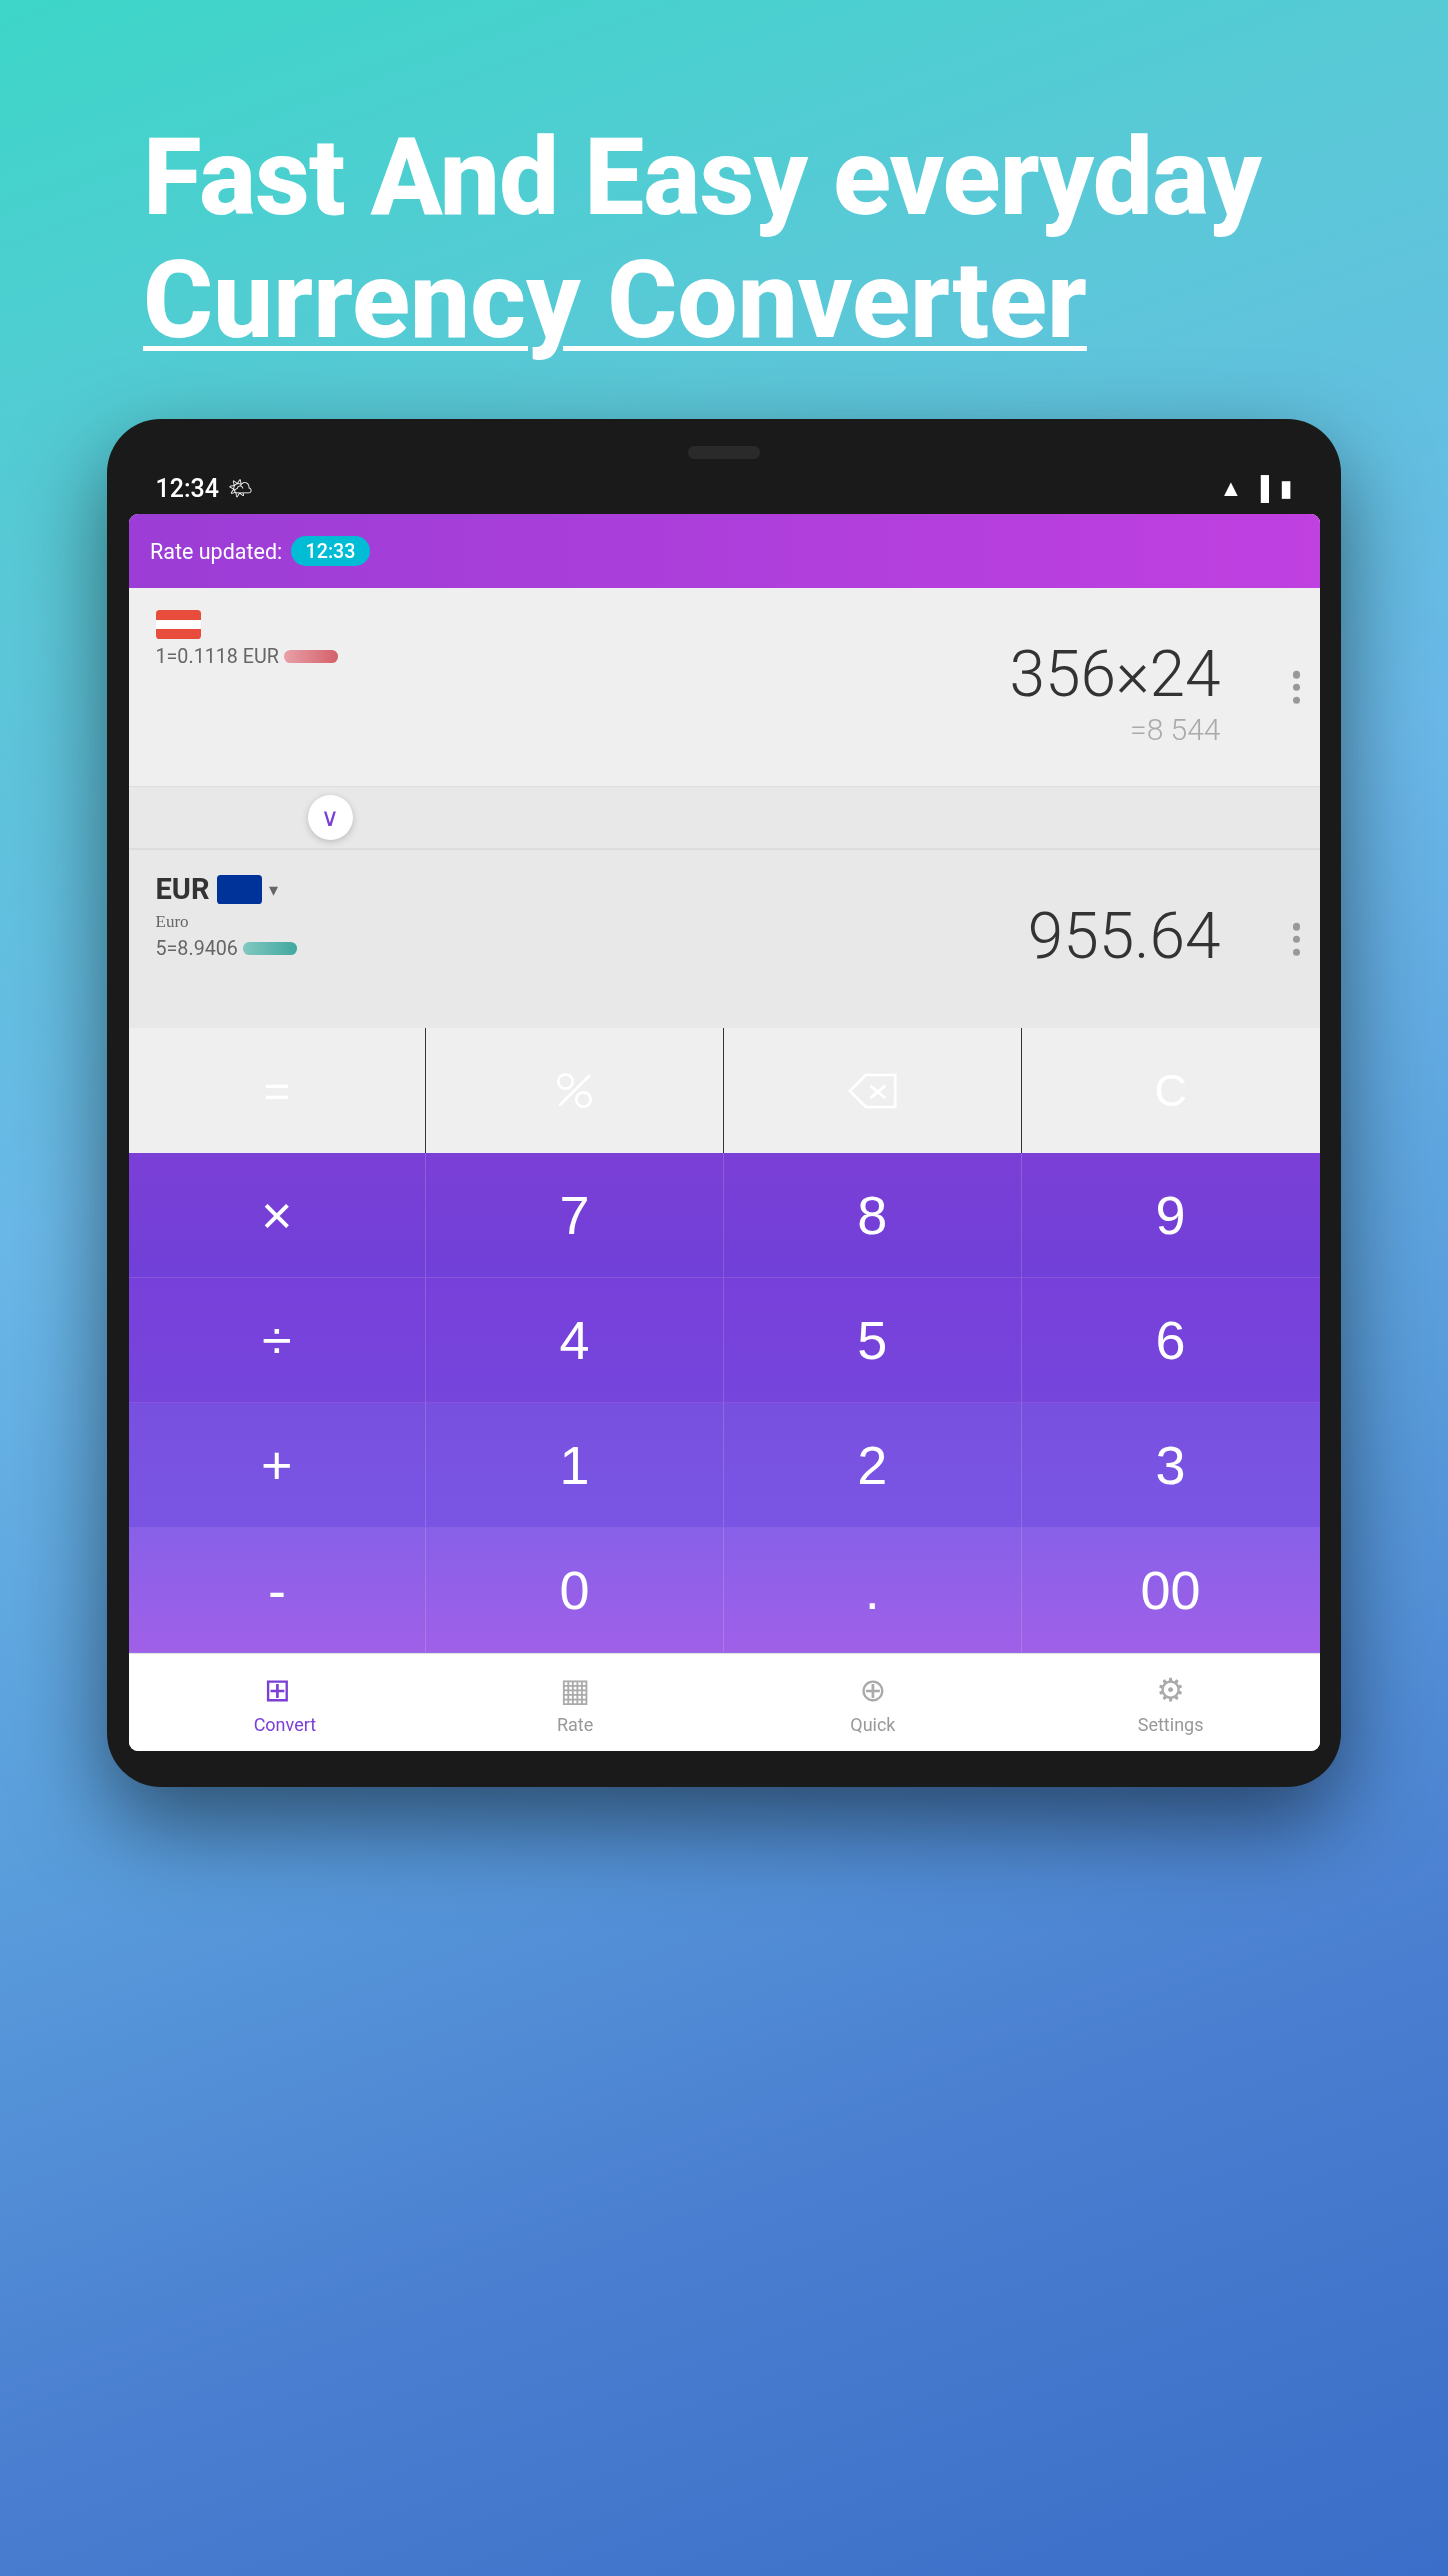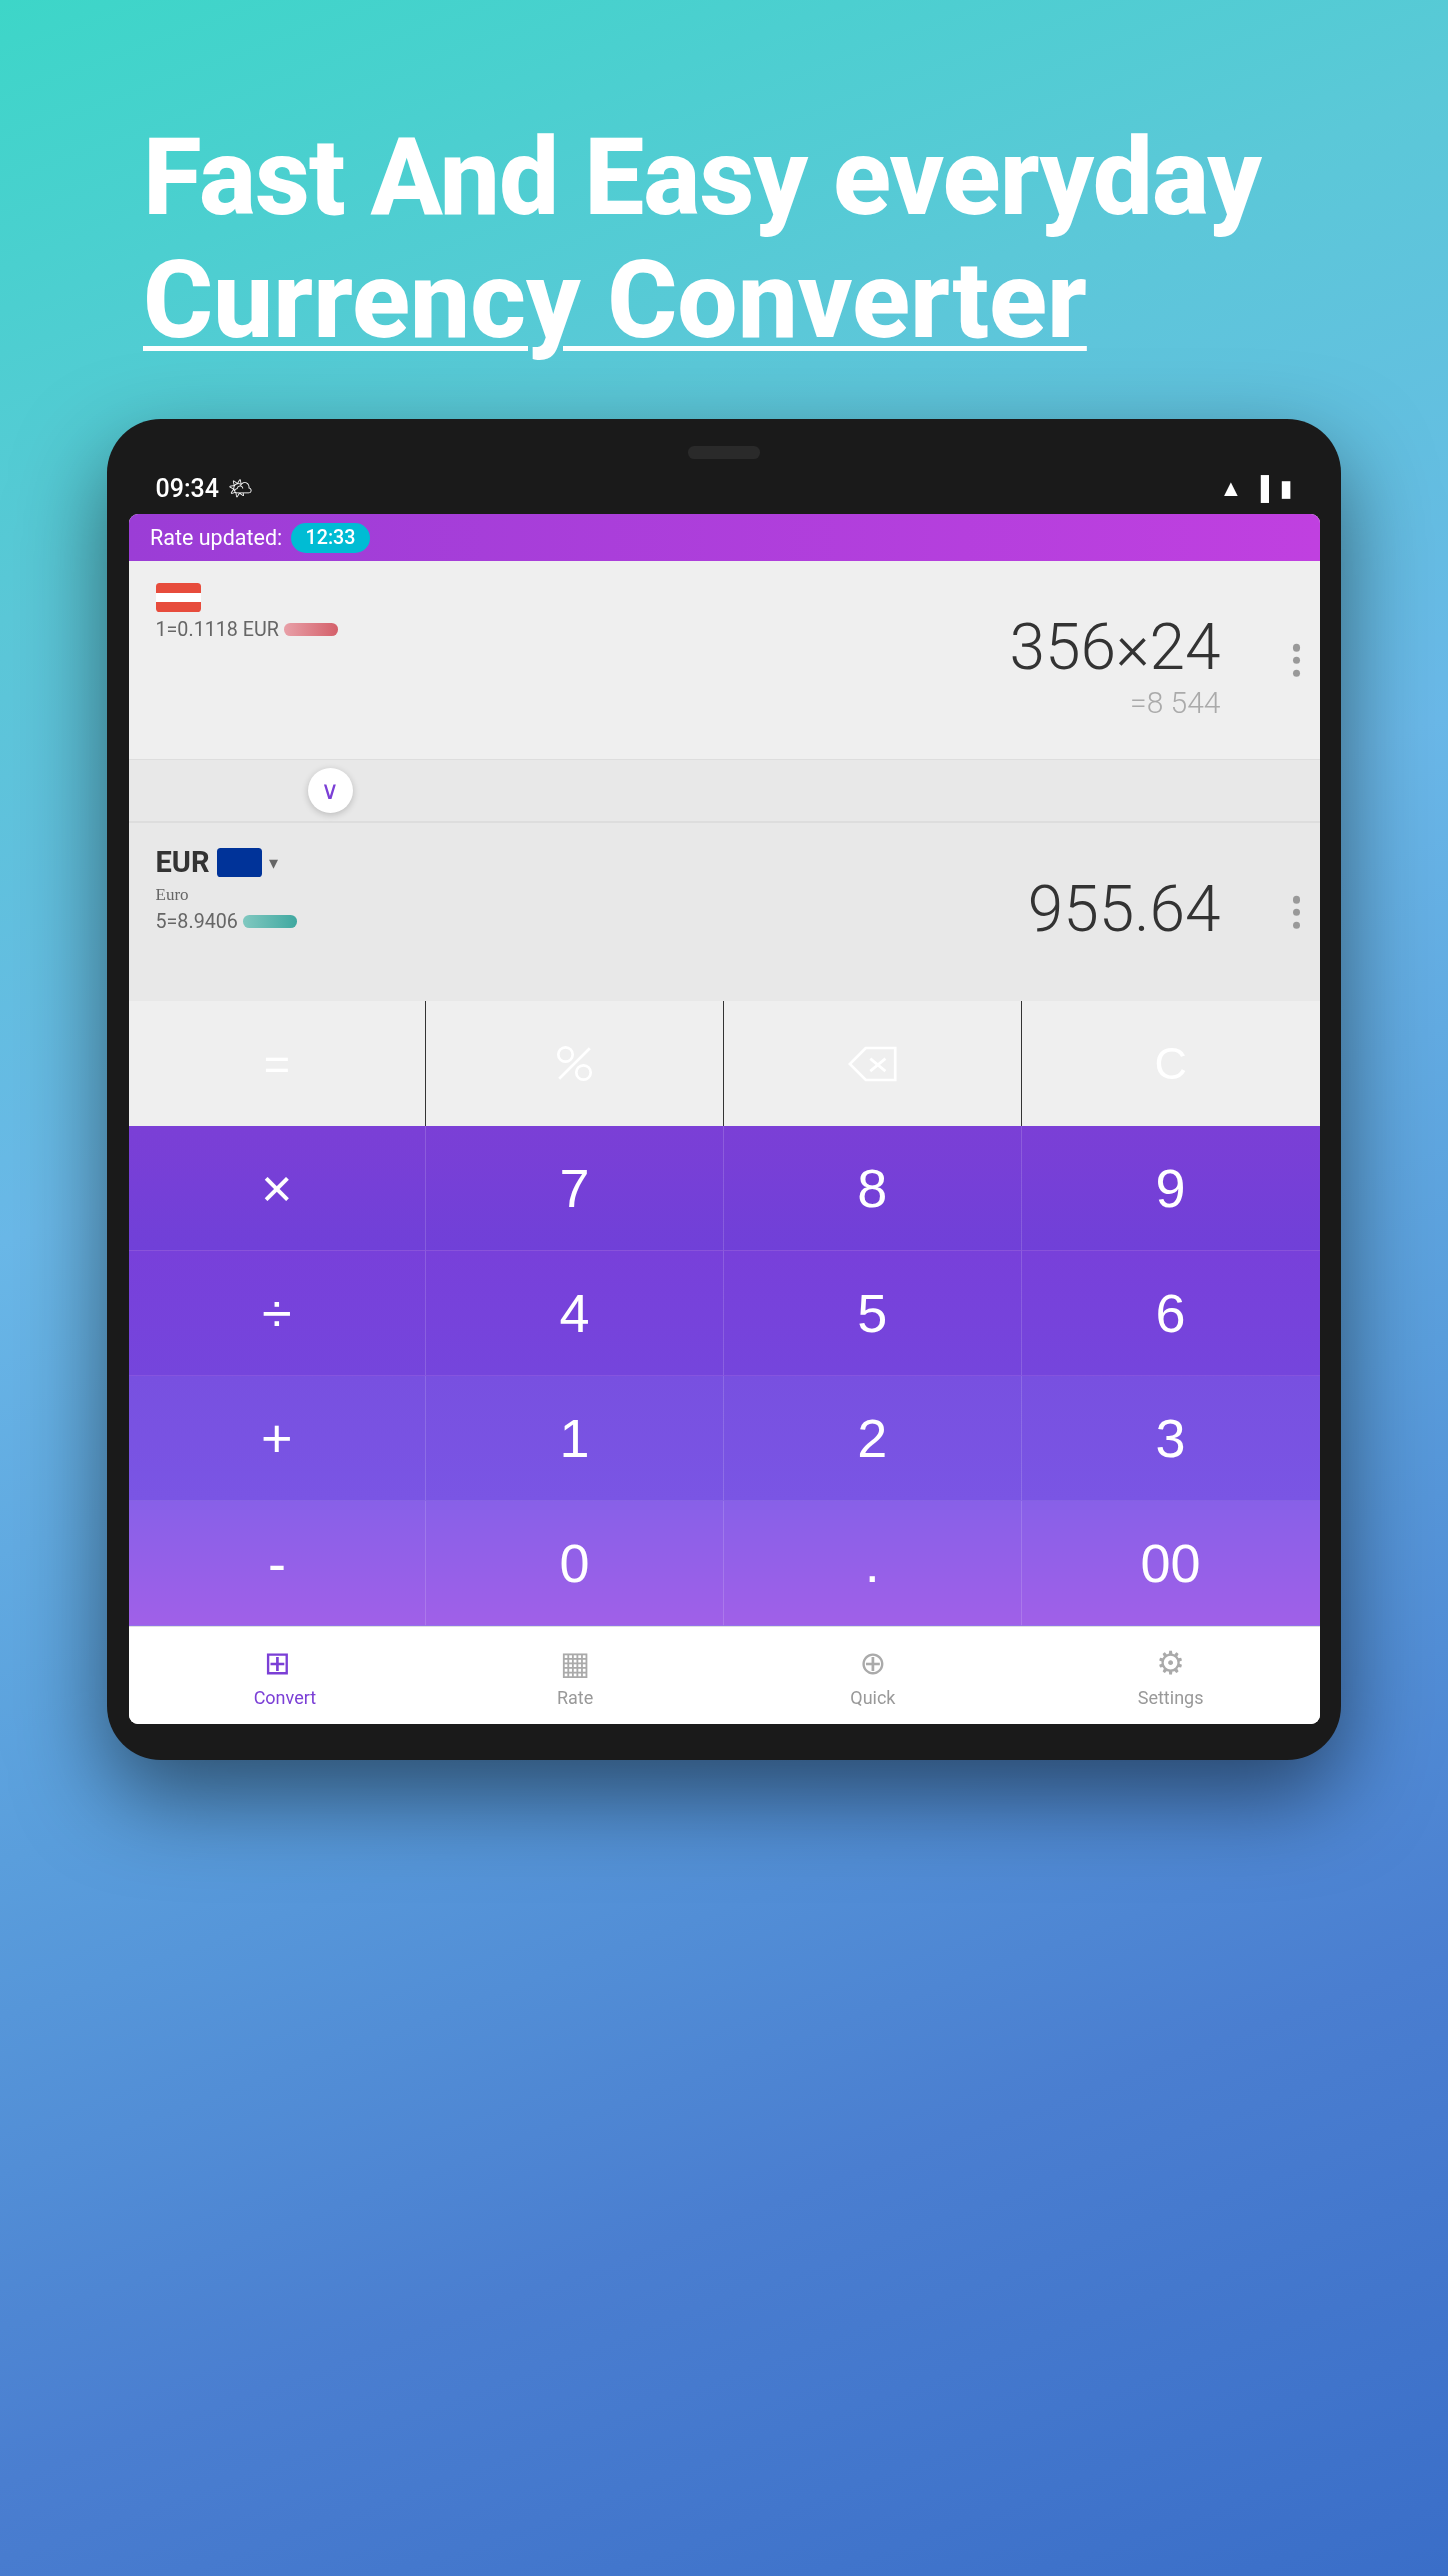--- a/index.html
+++ b/index.html
@@ -83,21 +83,21 @@
     .app-screen {
       background: #fff;
       border-radius: 9px;
       overflow: hidden;
       width: 100%;
     }
 
     
     .app-header {
       background: linear-gradient(90deg, #9b3dd6 0%, #c040e0 100%);
-      height: 47px;
+      height: 74px;
       display: flex;
       align-items: center;
       padding: 0 21.5px;
     }
     .rate-updated {
       color: white;
       font-size: 21.5px;
       display: flex;
       align-items: center;
       gap: 9px;
@@ -332,21 +332,21 @@
 <div class="hero-text">
   <div class="line1">Fast And Easy everyday</div>
   <div class="line2">Currency Converter</div>
 </div>
 
 <div class="tablet-wrapper">
   <div class="camera-notch"></div>
 
   <div class="tablet-top">
     <div class="status-time">
-      <span>09:34</span>
+      <span>12:34</span>
       <span style="font-size:19.7px;">🌤</span>
     </div>
     <div class="status-icons">
       <span>▲</span>
       <span>▐</span>
       <span>▮</span>
     </div>
   </div>
 
   <div class="app-screen">

